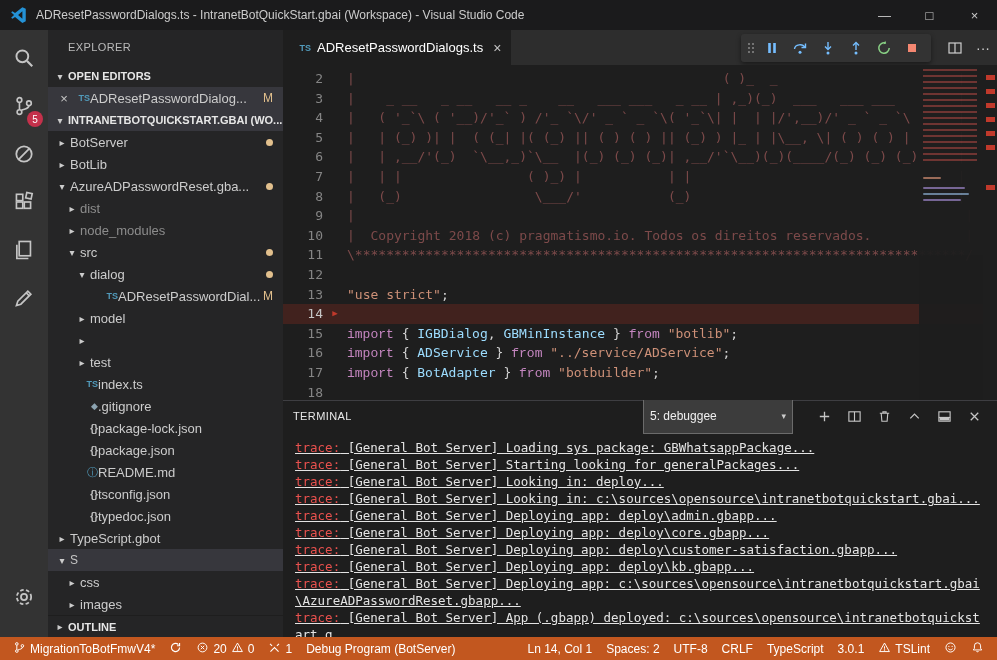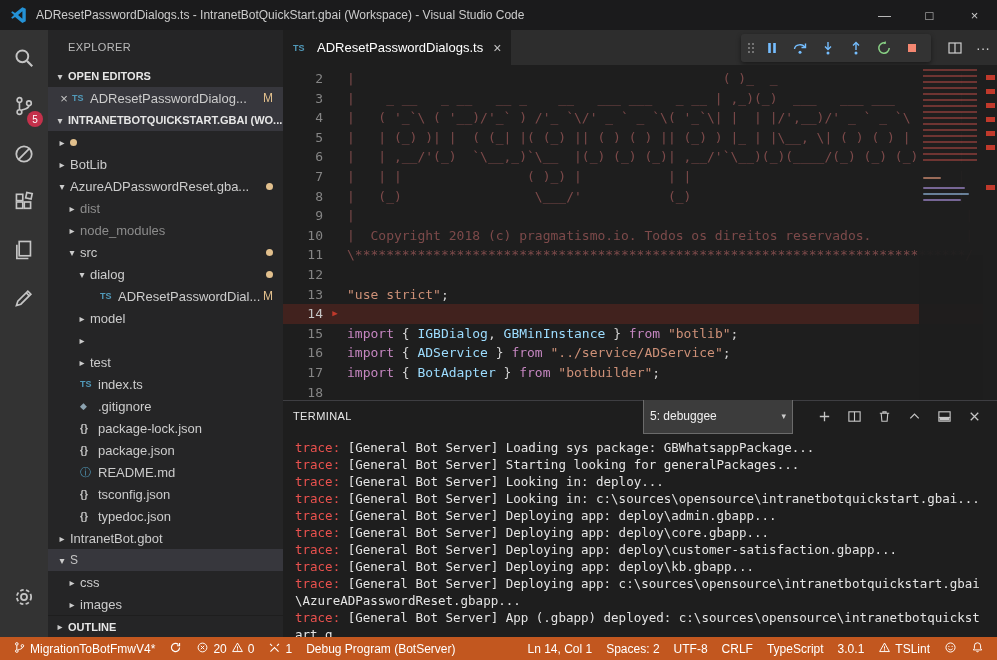--- a/index.html
+++ b/index.html
@@ -26,21 +26,21 @@
   .ab-gear{margin-top:auto;margin-bottom:14px;}
 
   
   .sidebar{width:235px;flex:0 0 235px;background:#252526;display:flex;flex-direction:column;font-size:13px;overflow:hidden;}
   .sb-title{height:35px;line-height:35px;padding-left:20px;font-size:11px;letter-spacing:.4px;color:#bbbbbb;}
   .sb-section{height:22px;display:flex;align-items:center;font-size:11px;font-weight:bold;color:#e7e7e7;padding-left:4px;cursor:pointer;}
   .sb-section .twisty{width:16px;text-align:center;font-size:10px;color:#cccccc;}
   .sb-section.ws{background:#37373d;}
   .oe-row{height:22px;display:flex;align-items:center;background:#37373d;padding-left:8px;cursor:pointer;}
   .oe-close{width:16px;text-align:center;color:#c5c5c5;font-size:13px;}
-  .ficon{width:18px;text-align:left;font-size:9px;font-weight:bold;flex:0 0 18px;}
+  .ficon{width:18px;text-align:right;font-size:9px;font-weight:bold;flex:0 0 18px;}
   .ficon.ts{color:#519aba;}
   .ficon.json{color:#c5c5c5;font-size:10px;}
   .ficon.git{color:#8ca3b0;font-size:9px;}
   .ficon.info{color:#519aba;font-size:11px;font-weight:normal;}
   .tlabel{flex:1;white-space:nowrap;overflow:hidden;}
   .tlabel.dim{color:#8c8c8c;}
   .tright{display:flex;align-items:center;gap:6px;padding-right:10px;}
   .dot{width:7px;height:7px;border-radius:50%;background:var(--modified,#e2c08d);}
   .gitbadge{color:var(--modified,#e2c08d);font-size:12px;}
   .gitbadge.s{color:#c5c5c5;}
@@ -70,21 +70,21 @@
   .editor{position:relative;height:335px;flex:0 0 335px;background:#1e1e1e;overflow:hidden;
     font-family:"DejaVu Sans Mono","Liberation Mono",monospace;font-size:13px;}
   #code-lines{padding-top:4px;}
   .code-line{display:flex;height:19.6px;line-height:19.6px;white-space:pre;}
   .gut{width:40px;flex:0 0 40px;text-align:right;color:#858585;}
   .gmark{width:24px;flex:0 0 24px;text-align:center;color:#c0392b;font-size:9px;}
   .ctext{flex:1;overflow:hidden;}
   .code-line.current{background:#41221e;}
   .code-line.current .gut{color:#c6c6c6;}
   .tok-c{color:var(--comment,#7d4a4a);}
-  .tok-k{color:#c586c0;}
+  .tok-k{color:#c586c0;font-family:Liberation Mono, monospace;}
   .tok-v{color:#9cdcfe;}
   .tok-s{color:#ce9178;}
   .tok-p{color:#d4d4d4;}
 
   
   .minimap{position:absolute;top:0;right:14px;width:64px;height:100%;background:#1e1e1e;opacity:.95;}
   .mm-art{position:absolute;top:4px;left:4px;right:6px;height:96px;
     background:repeating-linear-gradient(180deg,rgba(185,75,70,.55) 0 2px,transparent 2px 6px);}
   .mm-line{position:absolute;left:4px;height:2px;border-radius:1px;}
   .overview-ruler{position:absolute;top:0;right:0;width:14px;height:100%;background:#1e1e1e;}
@@ -95,21 +95,21 @@
   .panel-header{height:30px;flex:0 0 30px;display:flex;align-items:center;padding:0 10px;}
   .panel-title{font-size:11px;letter-spacing:.4px;color:#e7e7e7;cursor:pointer;}
   .panel-actions{margin-left:auto;display:flex;align-items:center;gap:4px;}
   .term-select{height:36px;background:#3c3c3c;border:1px solid #6b6b6b;color:#f0f0f0;font-size:12px;
     display:flex;align-items:center;gap:18px;padding:0 6px;margin-right:14px;cursor:pointer;min-width:150px;}
   .sel-arrow{font-size:9px;color:#cccccc;margin-left:auto;}
   .pa-btn{width:26px;height:26px;display:flex;align-items:center;justify-content:center;color:#c5c5c5;cursor:pointer;border-radius:3px;}
   .pa-btn svg{width:15px;height:15px;}
   .term-body{flex:1;overflow:hidden;padding:8px 12px 0 12px;
     font-family:"DejaVu Sans Mono","Liberation Mono",monospace;font-size:12.5px;line-height:17px;color:#e4e4e4;}
-  .term-line{white-space:pre-wrap;word-break:break-all;}
+  .term-line{white-space:pre-wrap;word-break:break-all;text-decoration:underline;}
   .tprefix{color:var(--trace,#e9514e);}
 
   
   .statusbar{height:23px;flex:0 0 23px;background:var(--statusbar,#c2571f);color:#ffffff;
     display:flex;align-items:center;font-size:12px;padding:0 6px;}
   .sb-item{display:flex;align-items:center;gap:4px;padding:0 7px;height:23px;cursor:pointer;white-space:nowrap;}
   .sb-item svg{width:13px;height:13px;}
   .sb-right{margin-left:auto;display:flex;align-items:center;}
 </style>
 </head>
@@ -200,20 +200,21 @@
       </div>
 
       <div class="sb-section ws">
         <span class="twisty">▾</span>
         <span>INTRANETBOTQUICKSTART.GBAI (WO...</span>
       </div>
 
       <div class="tree" id="tree">
           <div class="tree-row" style="padding-left: 6px;">
             <span class="twisty">▸</span>
+            <span class="tlabel">BotServer</span>
             <span class="tright">
               <span class="dot"></span>
             </span>
           </div>
           <div class="tree-row" style="padding-left: 6px;">
             <span class="twisty">▸</span>
             <span class="tlabel">BotLib</span>
             <span class="tright"></span>
           </div>
           <div class="tree-row" style="padding-left: 6px;">
@@ -306,21 +307,21 @@
             <span class="tright"></span>
           </div>
           <div class="tree-row" style="padding-left: 16px;">
             <span class="twisty"></span>
             <span class="ficon json">{}</span>
             <span class="tlabel">typedoc.json</span>
             <span class="tright"></span>
           </div>
           <div class="tree-row" style="padding-left: 6px;">
             <span class="twisty">▸</span>
-            <span class="tlabel">IntranetBot.gbot</span>
+            <span class="tlabel">TypeScript.gbot</span>
             <span class="tright"></span>
           </div>
           <div class="tree-row selected" style="padding-left: 6px;">
             <span class="twisty">▾</span>
             <span class="tright">
               <span class="gitbadge s">S</span>
             </span>
           </div>
           <div class="tree-row" style="padding-left: 16px;">
             <span class="twisty">▸</span>

